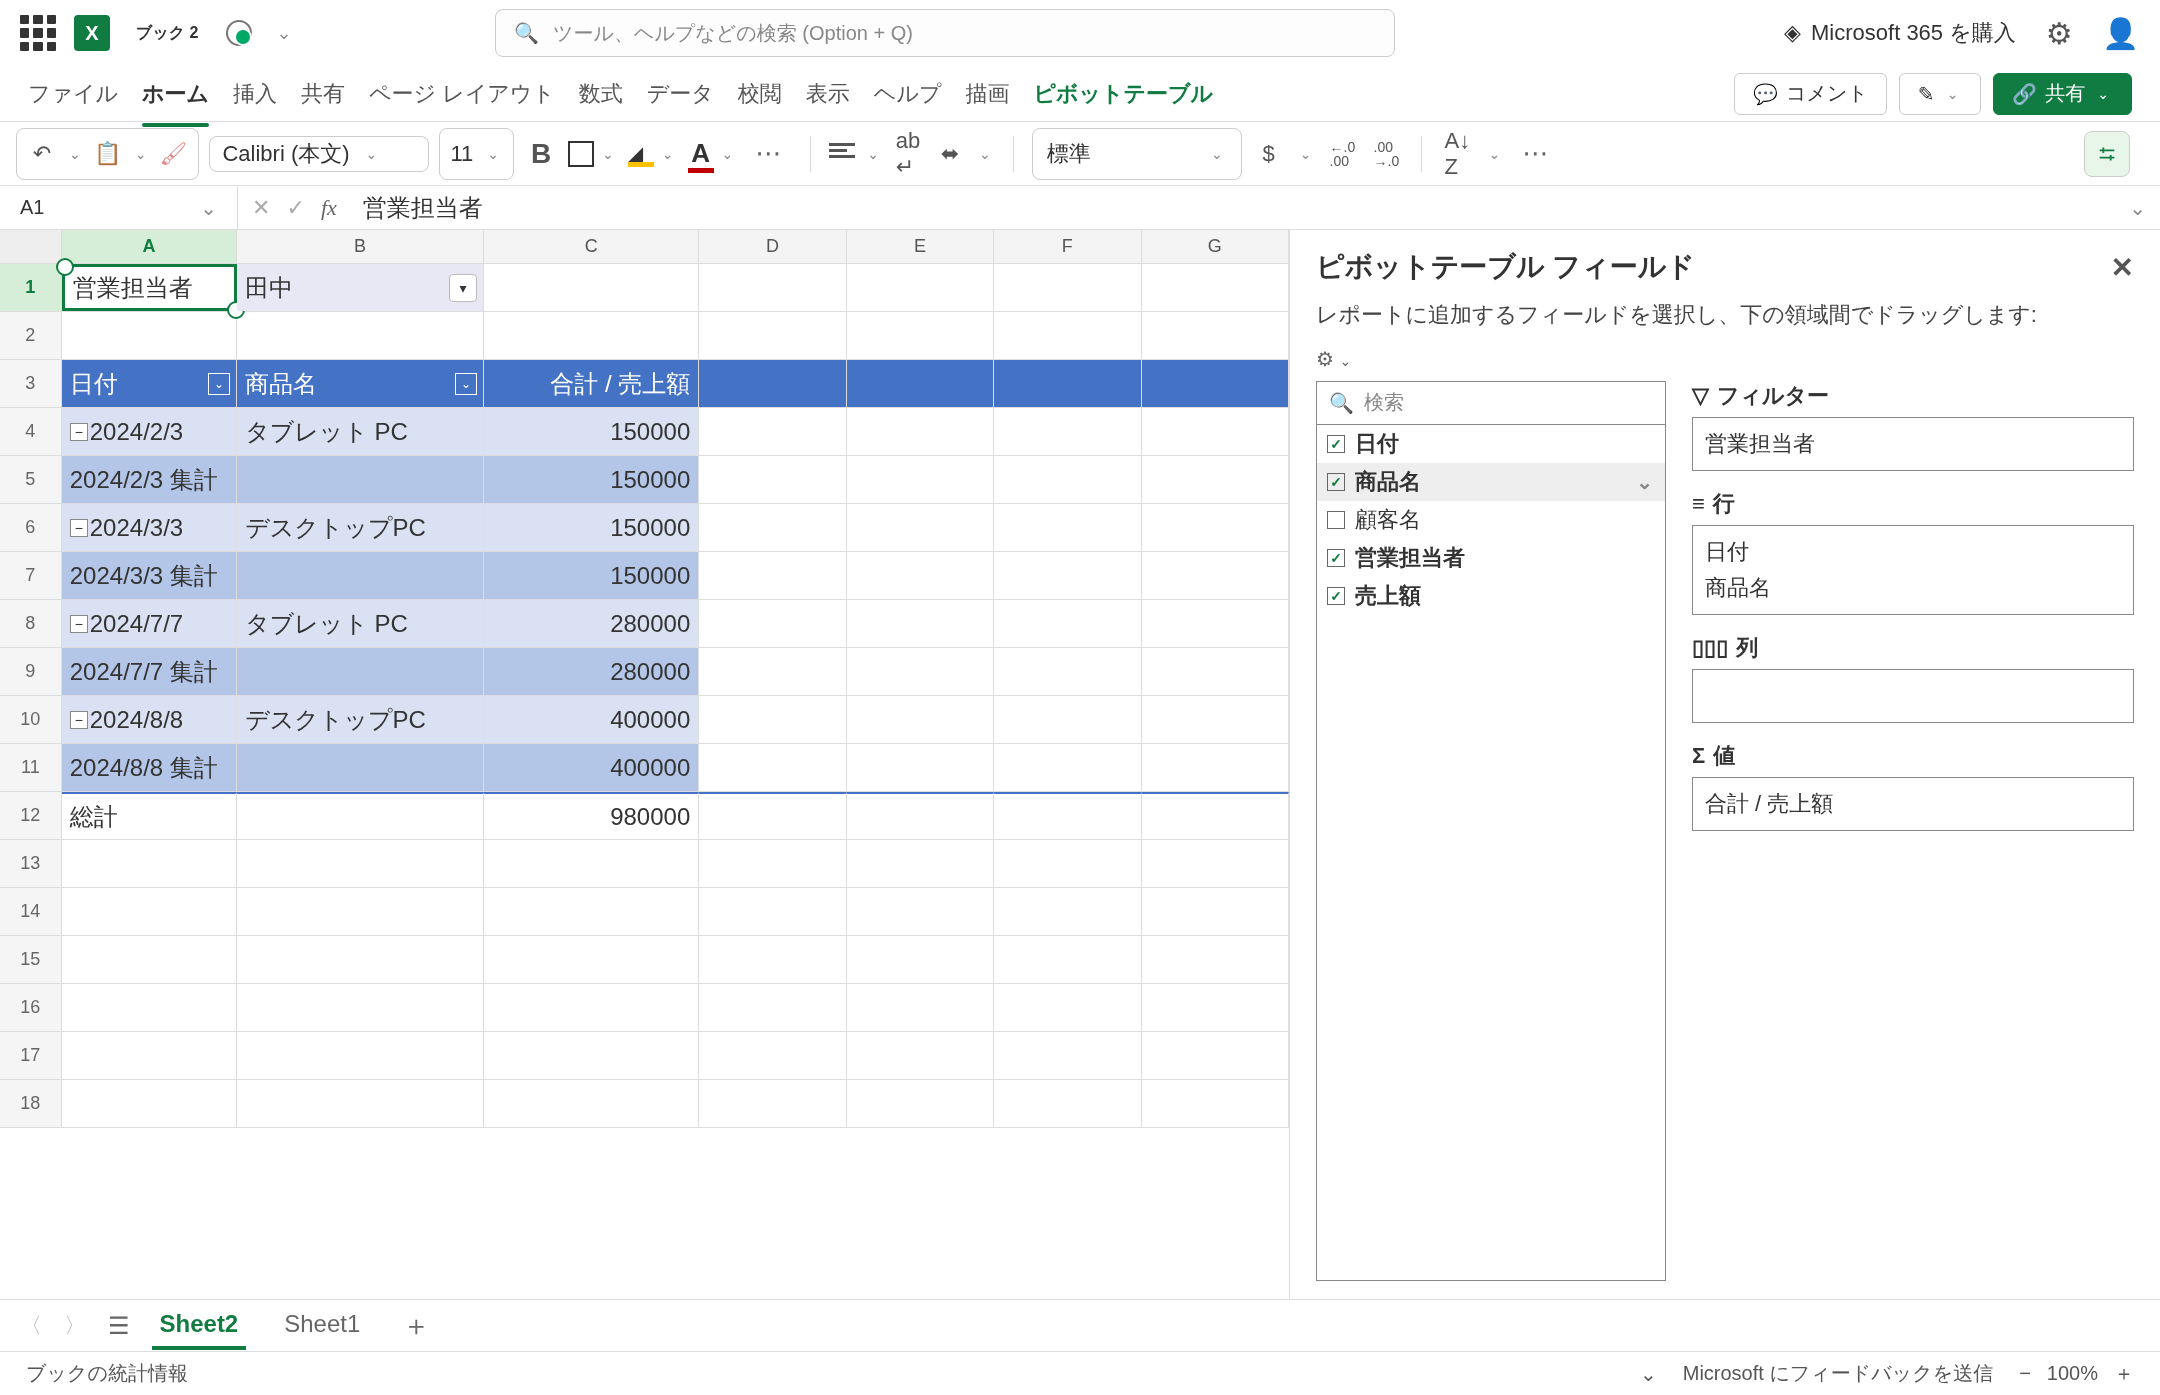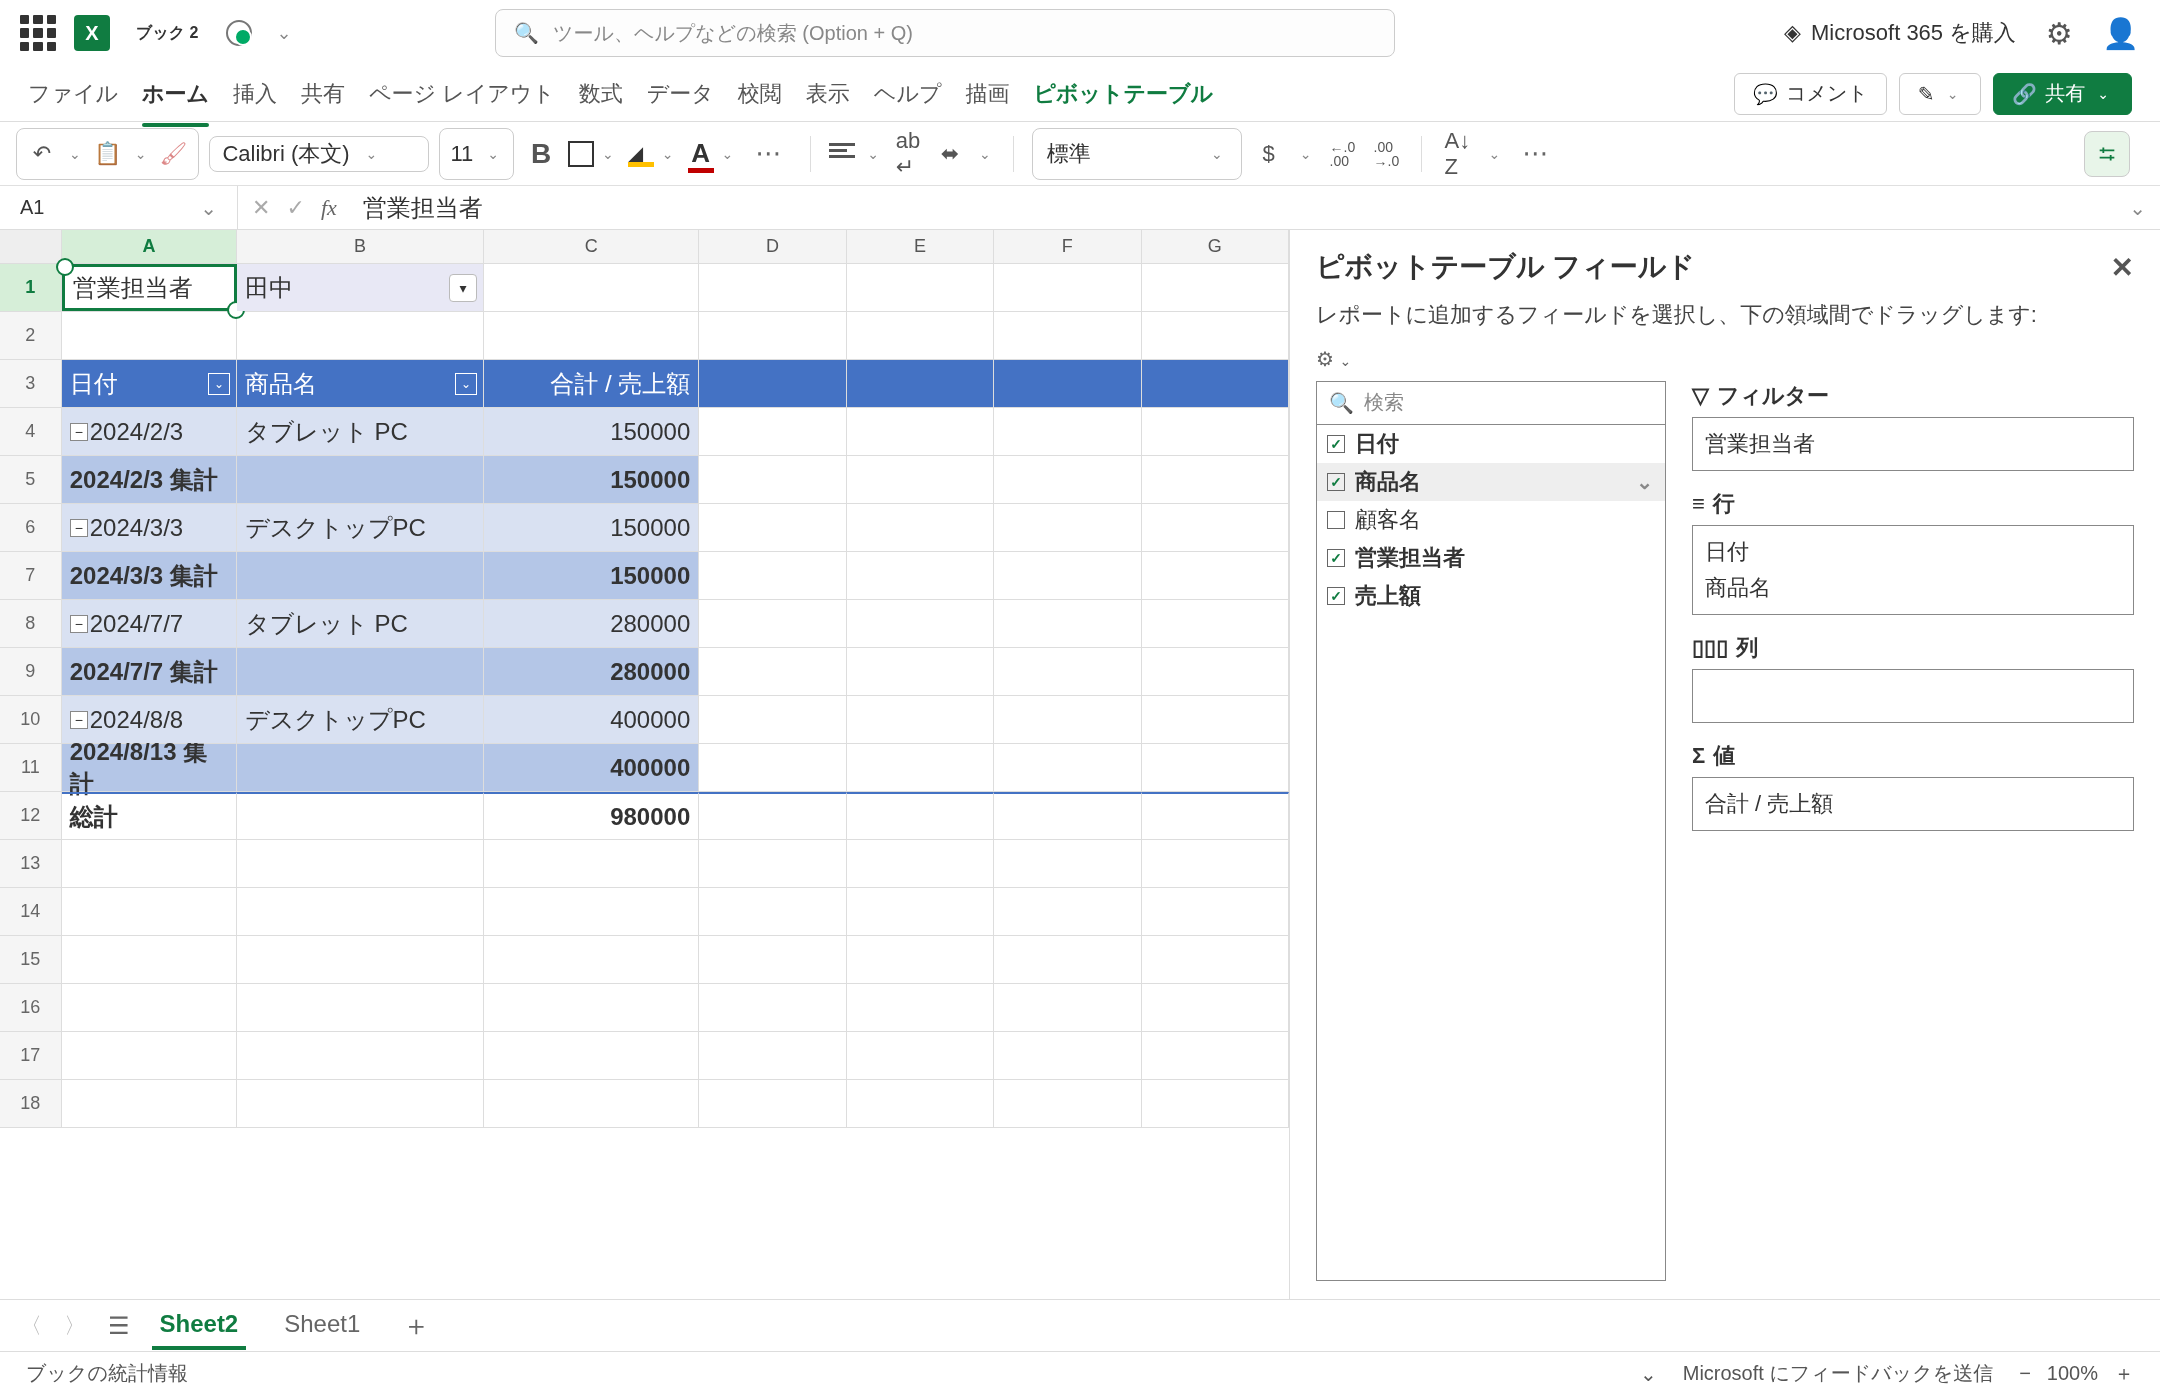--- a/index.html
+++ b/index.html
@@ -92,21 +92,21 @@
 .filter-btn { position:absolute; right:6px; top:50%; transform:translateY(-50%); width:28px; height:28px; border:1px solid #bbb; border-radius:4px; display:flex; align-items:center; justify-content:center; font-size:14px; background:#fff; }
 
 .header-row .cell { background:#4472C4; color:#fff; font-weight:400; position:relative; }
 .header-row .cell .dd { position:absolute; right:6px; width:22px; height:22px; border:1px solid #fff; display:flex; align-items:center; justify-content:center; font-size:12px; background:#4472C4; }
 
 .band-light { background:#D9E1F2; }
 .band-dark { background:#B4C6E7; }
 .total-row .cell { border-top:2px solid #4472C4; }
 .detail-row .cell.colA { position:relative; padding-left:28px; }
 .collapse-box { position:absolute; left:8px; width:18px; height:18px; border:1px solid #888; display:flex; align-items:center; justify-content:center; font-size:14px; line-height:1; background:#fff; }
-.bold { font-weight:700; }
+.bold { font-weight:400; }
 
 
 .pane { width:871px; border-left:1px solid #ddd; padding:18px 26px; display:flex; flex-direction:column; }
 .pane-title { font-size:28px; font-weight:700; display:flex; align-items:center; }
 .pane-title .close { margin-left:auto; font-size:28px; cursor:pointer; color:#555; }
 .pane-desc { font-size:22px; color:#444; margin-top:14px; line-height:1.4; }
 .pane-gear { margin-top:16px; color:#666; }
 .pane-body { display:flex; gap:26px; margin-top:10px; flex:1; }
 .field-list-col { width:350px; display:flex; flex-direction:column; }
 .field-search { height:44px; border:1px solid #888; display:flex; align-items:center; padding:0 12px; gap:10px; color:#888; }
@@ -399,21 +399,21 @@
           </div>
           <div class="cell colB band-light">デスクトップPC</div>
           <div class="cell colC band-light">400000</div>
           <div class="cell colother"></div>
           <div class="cell colother"></div>
           <div class="cell colother"></div>
           <div class="cell colother"></div>
         </div>
         <div class="row">
           <div class="row-h">11</div>
-          <div class="cell colA band-dark bold">2024/8/13 集計</div>
+          <div class="cell colA band-dark bold">2024/8/8 集計</div>
           <div class="cell colB band-dark"></div>
           <div class="cell colC band-dark bold">400000</div>
           <div class="cell colother"></div>
           <div class="cell colother"></div>
           <div class="cell colother"></div>
           <div class="cell colother"></div>
         </div>
         <div class="row total-row">
           <div class="row-h">12</div>
           <div class="cell colA bold">総計</div>

